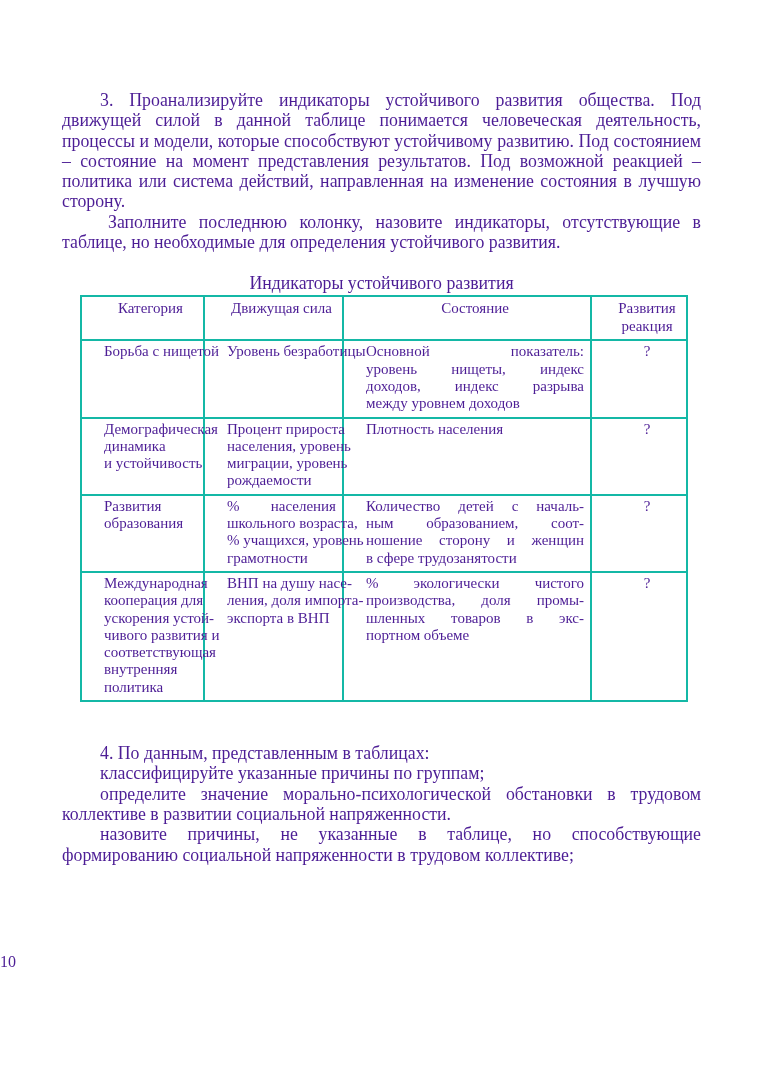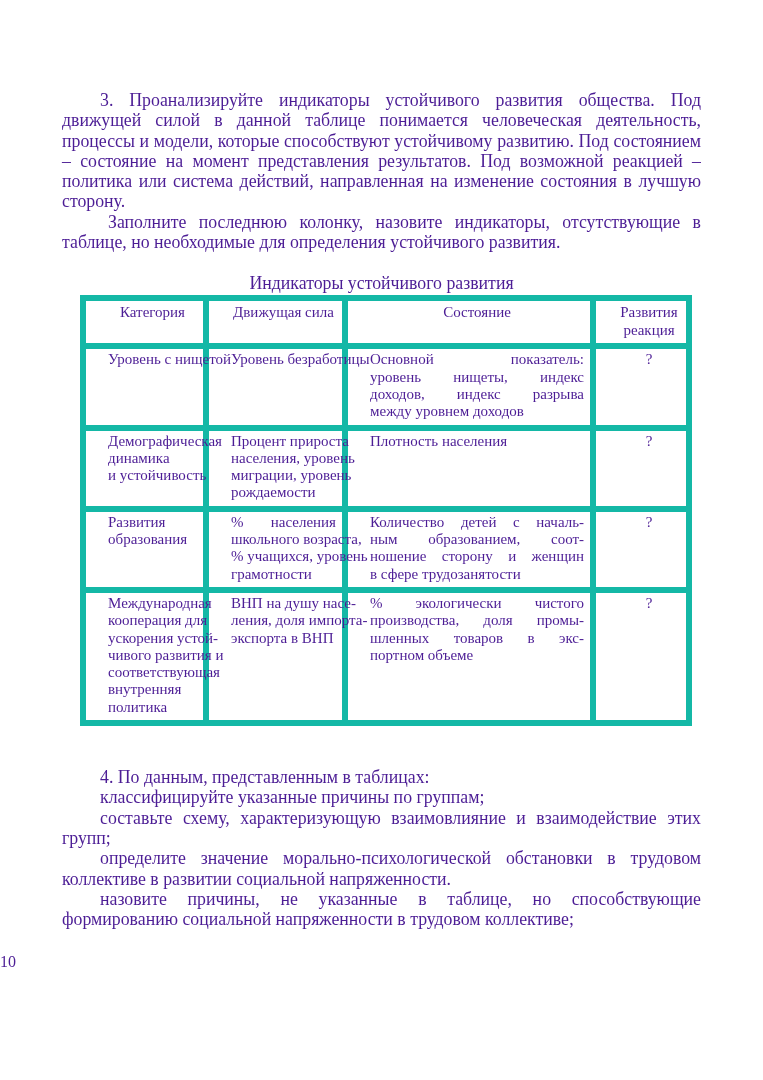--- a/index.html
+++ b/index.html
@@ -36,21 +36,21 @@
     border-collapse: collapse;
     table-layout: fixed;
     width: 606px;
     margin-left: 18px;
     margin-top: 2px;
     font-size: 15px;
     line-height: 17.3px;
     border: 2px solid #222222;
   }
   table.tbl th, table.tbl td {
-    border: 6px solid #14b8a6;
+    border: 2px solid #14b8a6;
     vertical-align: top;
     padding: 2px 6px 4px 22px;
     font-weight: normal;
   }
   table.tbl th {
     text-align: center;
     white-space: pre-line;
     line-height: 17.5px;
     padding-top: 3px;
   }
@@ -93,21 +93,21 @@
         <th>Категория</th>
         <th>Движущая сила</th>
         <th>Состояние</th>
         <th>Развития
 реакция</th>
       </tr>
     </thead>
     <tbody id="tbl-body">
         <tr>
           <td>
-            <div class="cline">Уровень с нищетой</div>
+            <div class="cline">Борьба с нищетой</div>
           </td>
           <td>
             <div class="cline">Уровень безработицы</div>
           </td>
           <td>
             <div class="cline just">Основной показатель:</div>
             <div class="cline just">уровень нищеты, индекс</div>
             <div class="cline just">доходов, индекс разрыва</div>
             <div class="cline">между уровнем доходов</div>
           </td>
@@ -180,20 +180,19 @@
             <div class="cline">?</div>
           </td>
         </tr>
       </tbody>
   </table>
 
   <p class="para after-table">4. По данным, представленным в таблицах:</p>
 
   <div id="task4-items">
       <p class="para">классифицируйте указанные причины по группам;</p>
-      <p class="para">составьте схему, характеризующую взаимовлияние и взаимодействие этих групп;</p>
       <p class="para">определите значение морально-психологической обстановки в трудовом коллективе в развитии социальной напряженности.</p>
       <p class="para">назовите причины, не указанные в таблице, но способствующие формированию социальной напряженности в трудовом коллективе;</p>
     </div>
 
   <div class="page-number">10</div>
 
 </div>
 
 </body></html>

